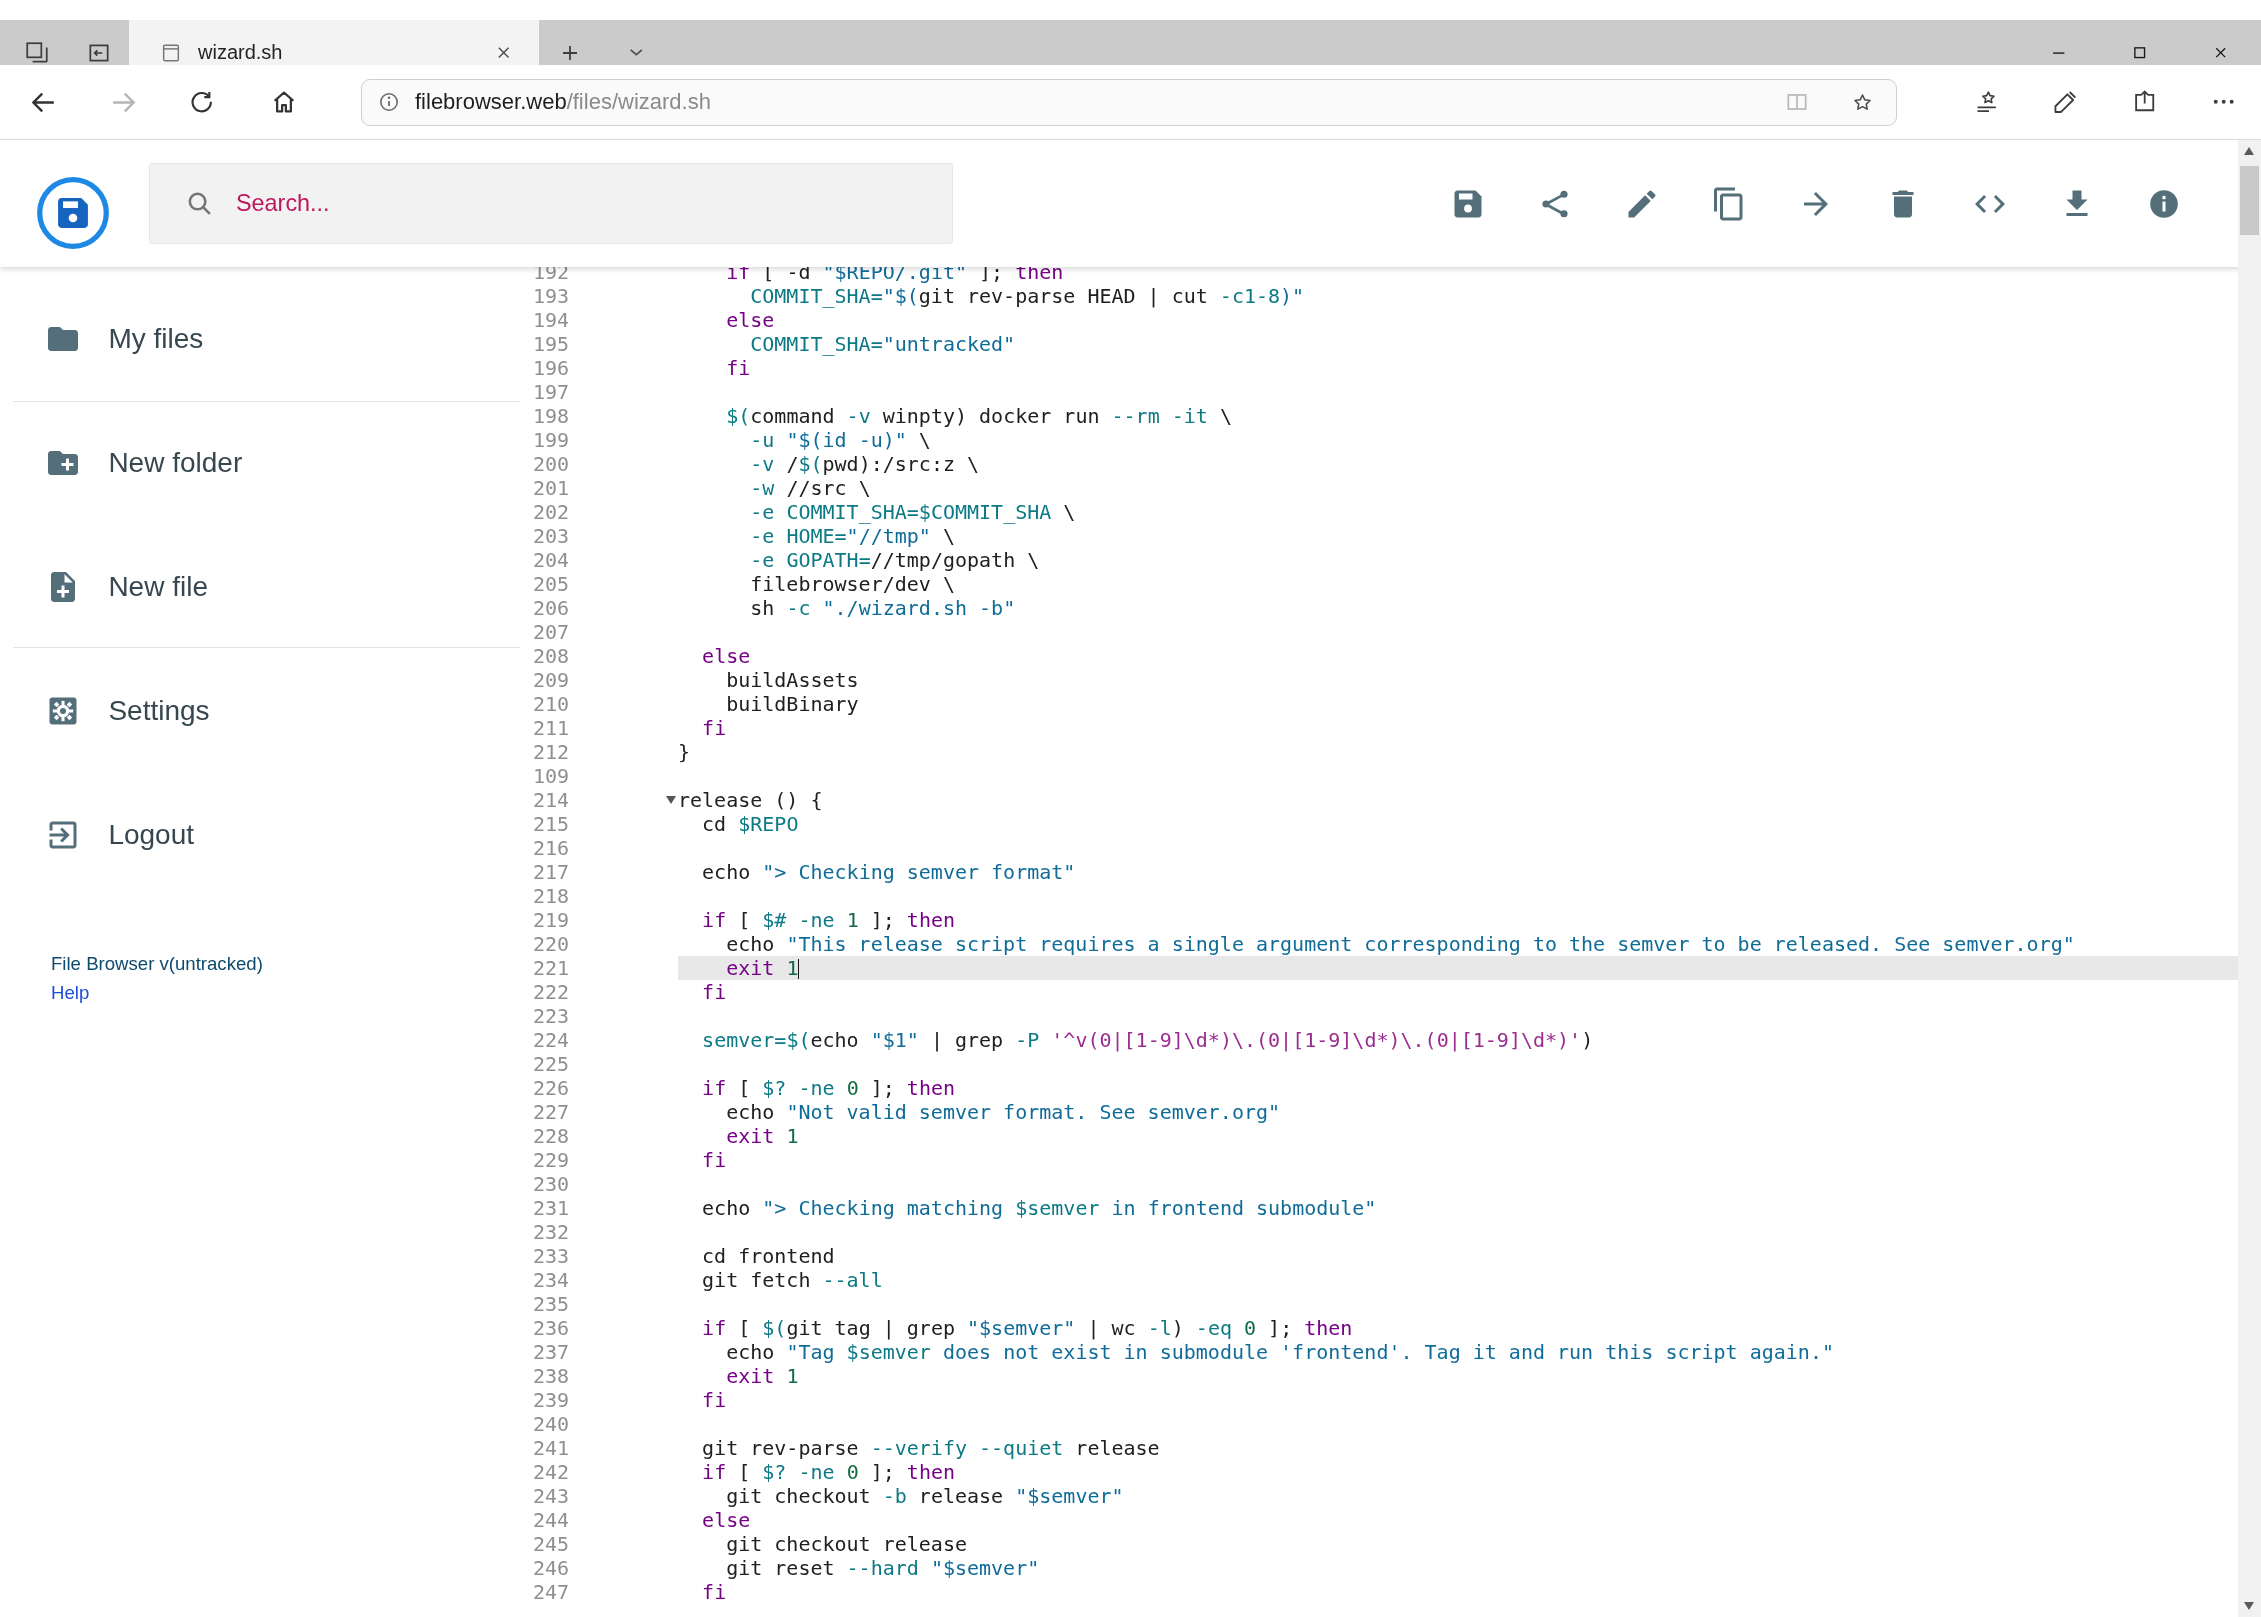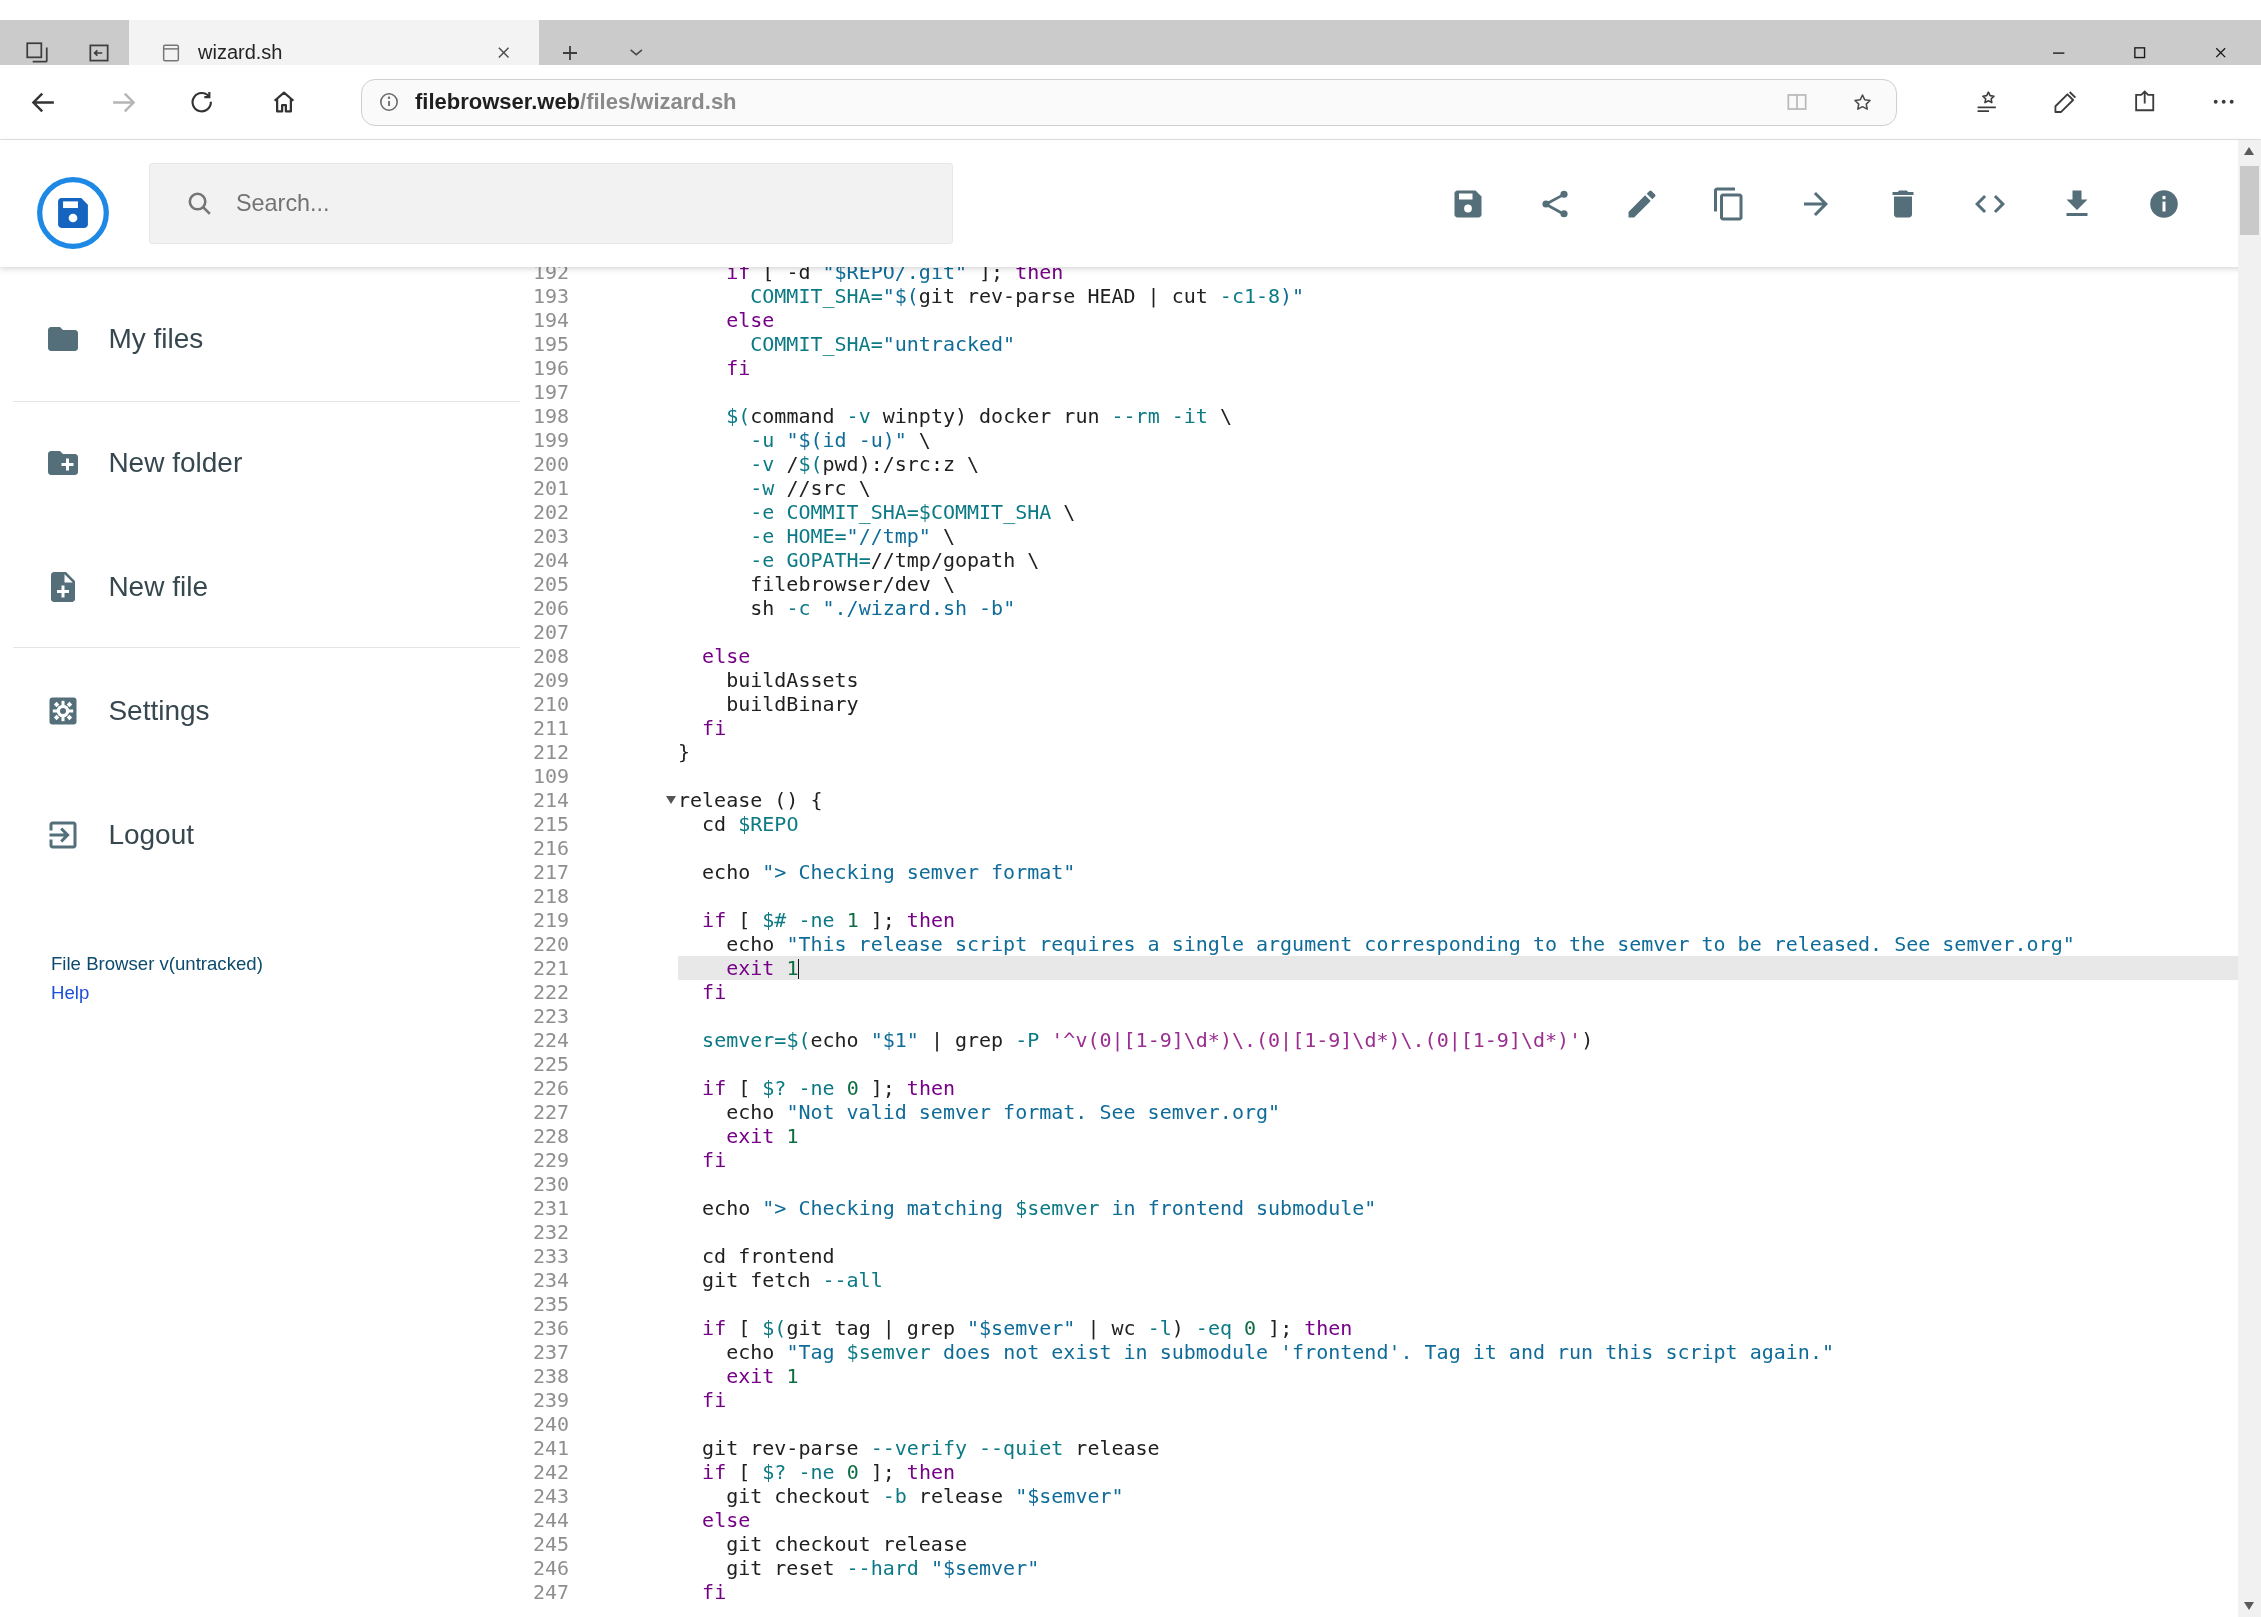--- a/index.html
+++ b/index.html
@@ -25,38 +25,38 @@
            display:flex;align-items:center;justify-content:center;}
   .win-controls{position:absolute;right:0;top:0;height:65px;display:flex;}
   .win-controls button{width:81px;height:65px;display:flex;align-items:center;justify-content:center;color:#1a1a1a;}
 
   
   #navbar{position:absolute;left:0;top:65px;width:100%;height:75px;background:#fff;
           border-bottom:0.8px solid #e4e4e4;box-sizing:border-box;}
   .nav-btn{position:absolute;top:16px;width:42px;height:42px;display:flex;align-items:center;justify-content:center;color:#333;}
   #btn-back{left:22.6px;} #btn-fwd{left:102px;color:#b5b5b5;} #btn-refresh{left:181px;} #btn-home{left:263px;}
   .urlbox{position:absolute;left:361px;top:13.7px;width:1536px;height:47px;background:#fafafa;
-          border:0.8px solid #cfcfcf;border-radius:14px;display:flex;align-items:center;box-sizing:border-box;font-weight:bold;}
+          border:0.8px solid #cfcfcf;border-radius:9px;display:flex;align-items:center;box-sizing:border-box;}
   .url-info{margin-left:14.5px;color:#6a6a6a;}
   .url-host{margin-left:14.5px;font-size:22px;color:#1f1f1f;}
   .url-path{font-size:22px;color:#8a8a8a;}
   .url-spacer{flex:1;}
   .url-reading{margin-right:40px;color:#b9b9b9;}
   .url-star{margin-right:21px;color:#4a4a4a;}
   .nav-right{position:absolute;right:16px;top:16px;display:flex;}
   .nav-right button{width:42px;height:42px;margin-left:37px;display:flex;align-items:center;justify-content:center;color:#3c3c3c;}
 
   
   #appheader{position:absolute;left:0;top:140px;width:100%;height:127px;background:#fff;
              box-shadow:0 2.4px 5.7px rgba(0,0,0,.16);z-index:20;}
   .logo{position:absolute;left:36px;top:36px;width:74px;height:74px;}
   .search{position:absolute;left:149px;top:22.6px;width:804px;height:81px;background:#f2f2f2;
           border:0.8px solid #e6e6e6;border-radius:3.2px;display:flex;align-items:center;box-sizing:border-box;}
   .search svg{margin-left:34px;color:#757575;}
-  .search .placeholder{margin-left:21px;font-size:23.4px;color:#737373;}
+  .search .placeholder{margin-left:21px;font-size:23.4px;color:#be185d;}
   .tools{position:absolute;right:54px;top:0;height:127px;display:flex;align-items:center;}
   .tools button{width:87px;height:73px;display:flex;align-items:center;justify-content:center;color:#546e7a;}
 
   
   #sidebar{position:absolute;left:0;top:266px;width:533px;bottom:0;background:#fff;padding-top:34px;box-sizing:border-box;}
   .sb-item{display:flex;align-items:center;height:78px;margin-bottom:46px;color:#546e7a;}
   .sb-item svg{margin-left:45px;flex:none;}
   .sb-label{margin-left:27.4px;font-size:28px;color:#37474f;white-space:nowrap;}
   .sb-div{position:absolute;left:13px;width:507px;height:0.8px;background:#e4e4e4;}
   #sbdiv1{top:135px;} #sbdiv2{top:381px;}

